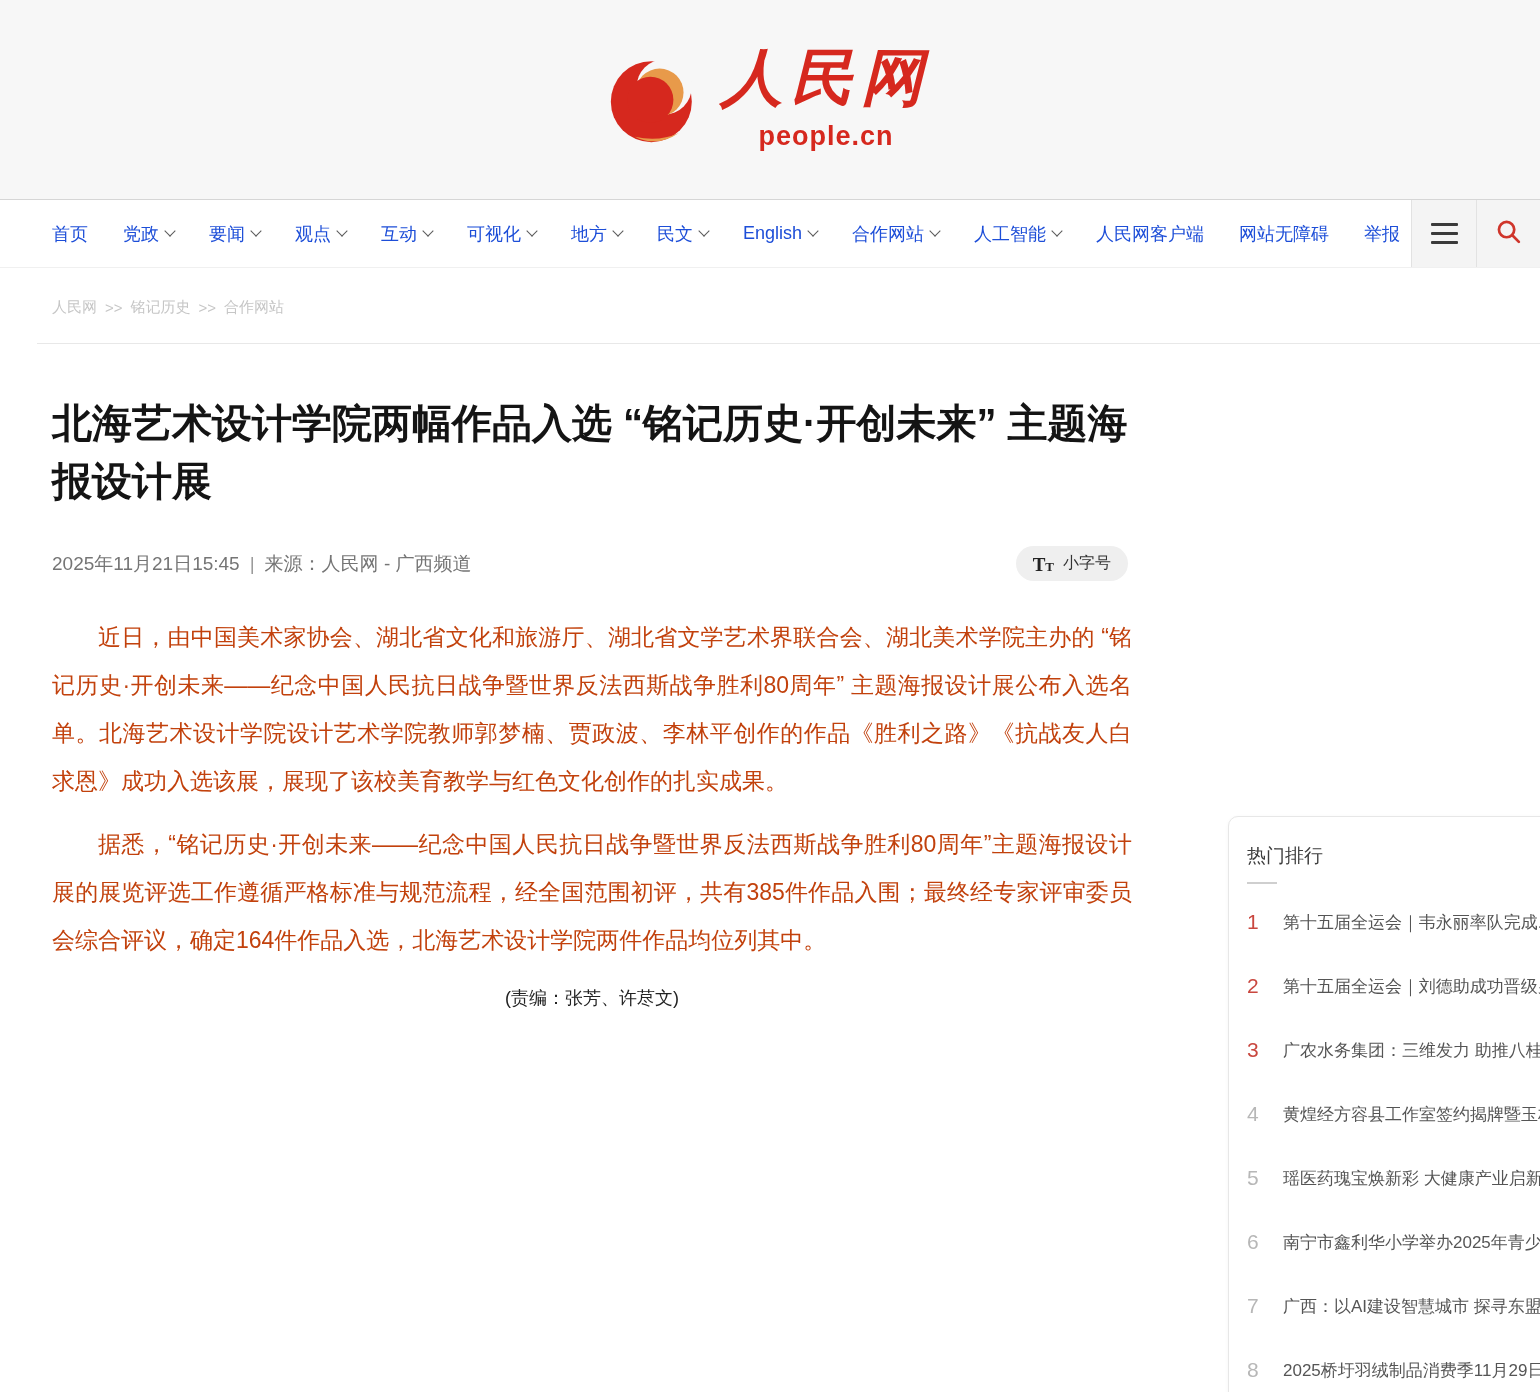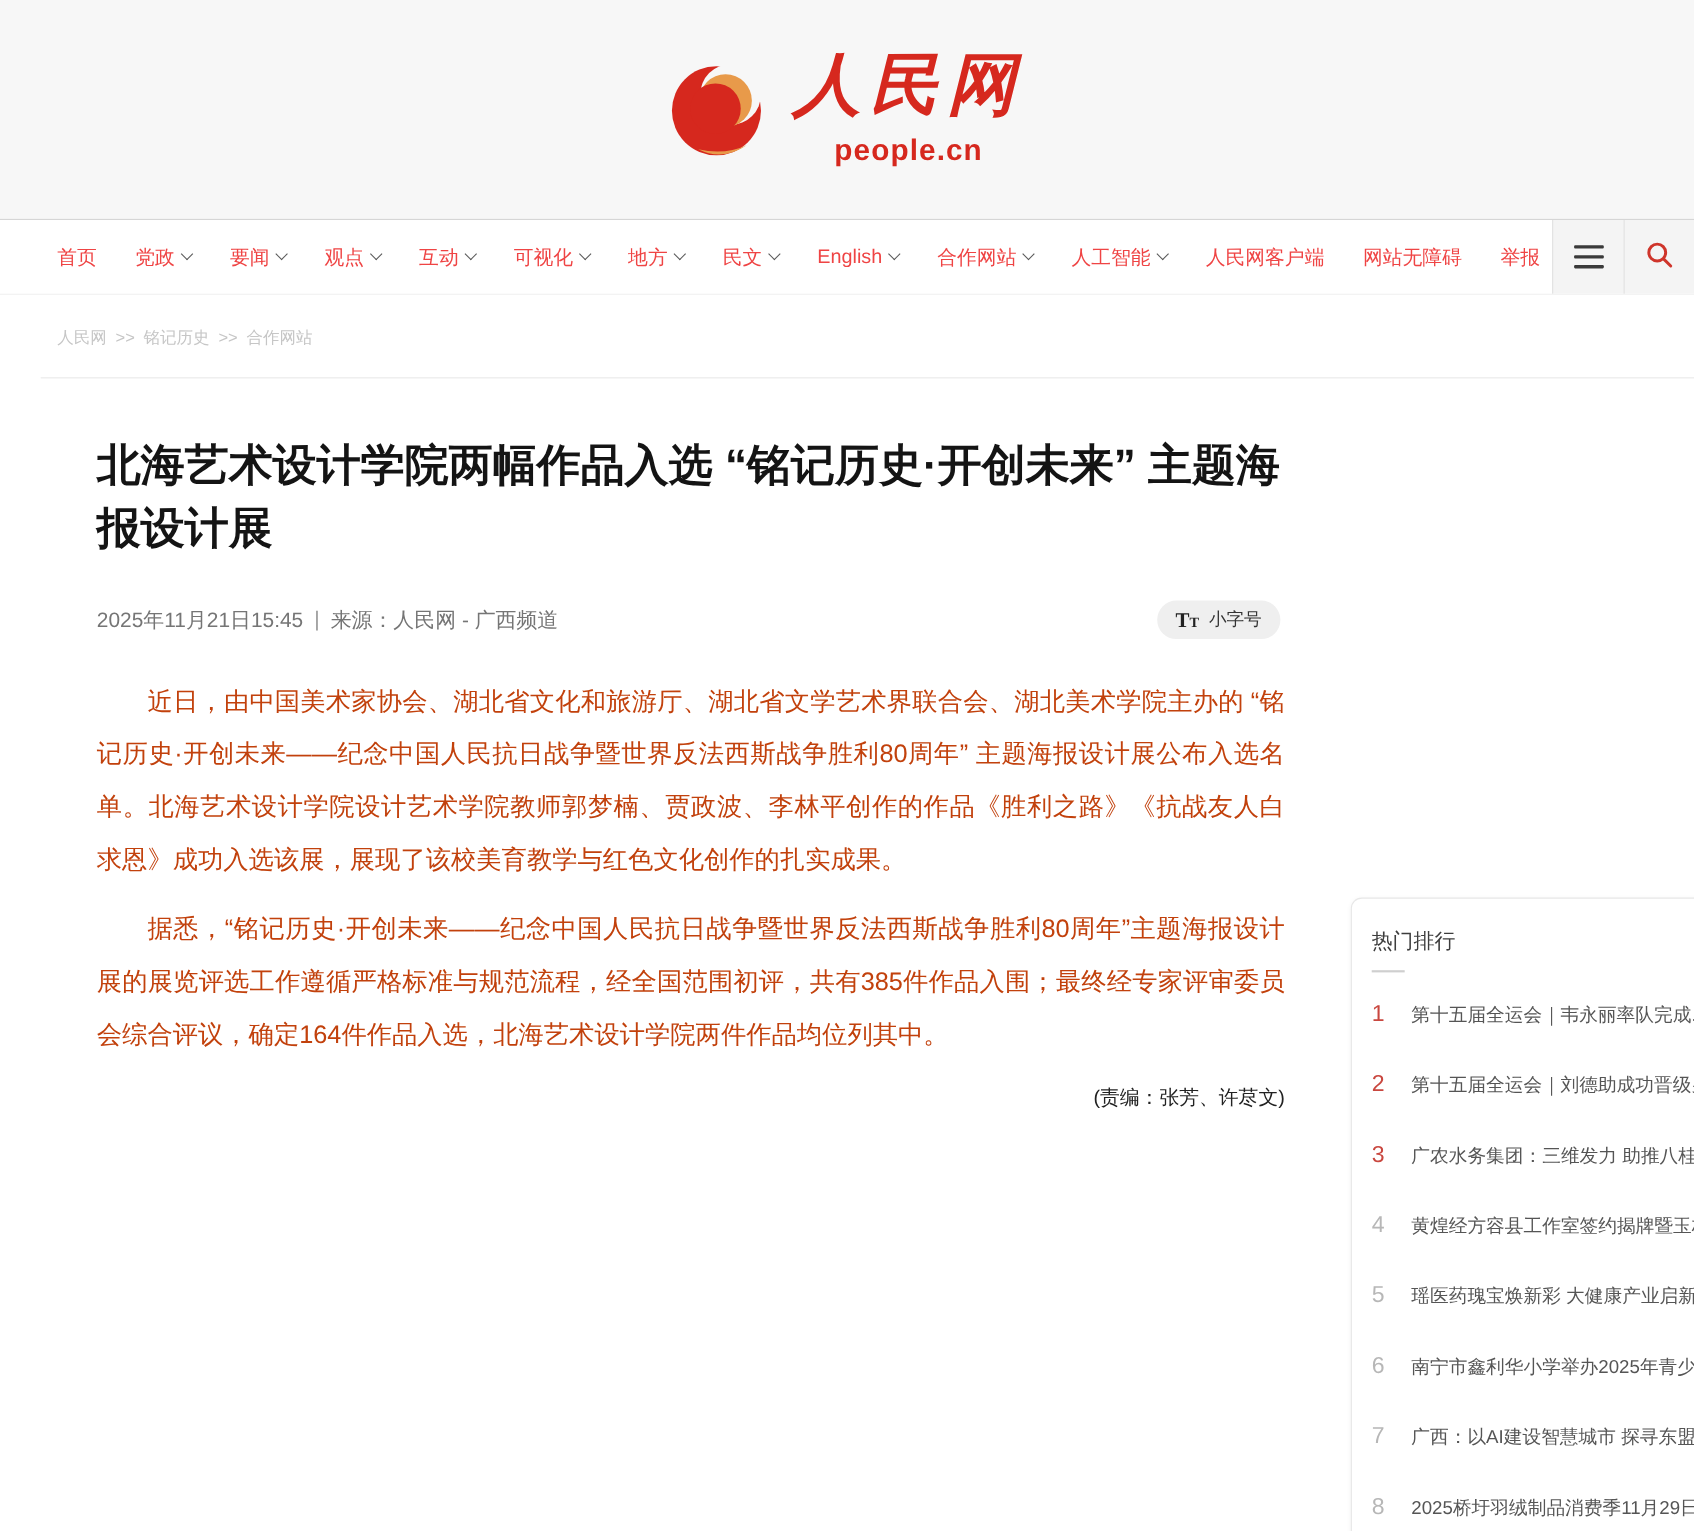--- a/index.html
+++ b/index.html
@@ -27,21 +27,21 @@
     font-size:27px; font-weight:bold; color:#d6281e;
     letter-spacing:1px; margin-top:12px; font-style:normal;
   }
 
   
   .navbar {
     height:68px; background:#ffffff; display:flex; align-items:center;
     padding-left:52px; position:relative; border-bottom:1px solid #f0f0f0;
   }
   .nav-item {
-    font-size:18px; color:#ef4444; margin-right:35px; cursor:pointer;
+    font-size:18px; color:#1d4ed8; margin-right:35px; cursor:pointer;
     display:flex; align-items:center; gap:7px; white-space:nowrap;
   }
   .chevron {
     width:8px; height:8px; border-right:1.6px solid #5a5a5a;
     border-bottom:1.6px solid #5a5a5a; transform:rotate(45deg);
     margin-top:-5px; display:inline-block;
   }
   .nav-right {
     position:absolute; right:0; top:0; height:100%; display:flex;
     background:#f4f4f4; border-left:1px solid #e2e2e2;
@@ -59,21 +59,21 @@
     margin:30px 0 0 52px; color:#c6c6c6; font-size:15px;
     display:flex; gap:8px; align-items:center;
   }
   .crumb { cursor:pointer; }
   .page-divider {
     border:none; border-top:1px solid #e8e8e8;
     margin:26px 0 0 37px; width:1503px;
   }
 
   
-  .main-wrap { position:relative;padding-left:36px; }
+  .main-wrap { position:relative; }
   .article-col { width:1128px; padding-left:52px; }
 
   .article-title {
     margin:50px 0 0; font-size:40px; line-height:58px;
     font-weight:700; color:#141414; width:1090px;
   }
   .meta-row {
     display:flex; align-items:center; justify-content:space-between;
     margin-top:36px; width:1076px;
   }
@@ -87,21 +87,21 @@
   .tt-icon { font-family:"Liberation Serif", serif; font-weight:bold; color:#222; line-height:1; }
   .tt-big { font-size:19px; }
   .tt-small { font-size:13px; }
 
   .article-body { margin-top:32px; width:1080px; }
   .article-body p {
     font-size:23px; line-height:48px; color:#c2410c;
     text-indent:2em; text-align:justify; margin:0 0 15px;
   }
   .editor-note {
-    width:1080px; text-align:right; font-size:18px; color:#222;
+    width:1080px; text-align:center; font-size:18px; color:#222;
     margin-top:22px;
   }
 
   
   .sidebar {
     position:absolute; left:1228px; top:422px;
     width:400px; height:711px;
     border:1px solid #e7e7e7; border-radius:10px; background:#fff;
     box-shadow:0 1px 4px rgba(0,0,0,0.04);
     padding:26px 0 0 18px; overflow:hidden;

